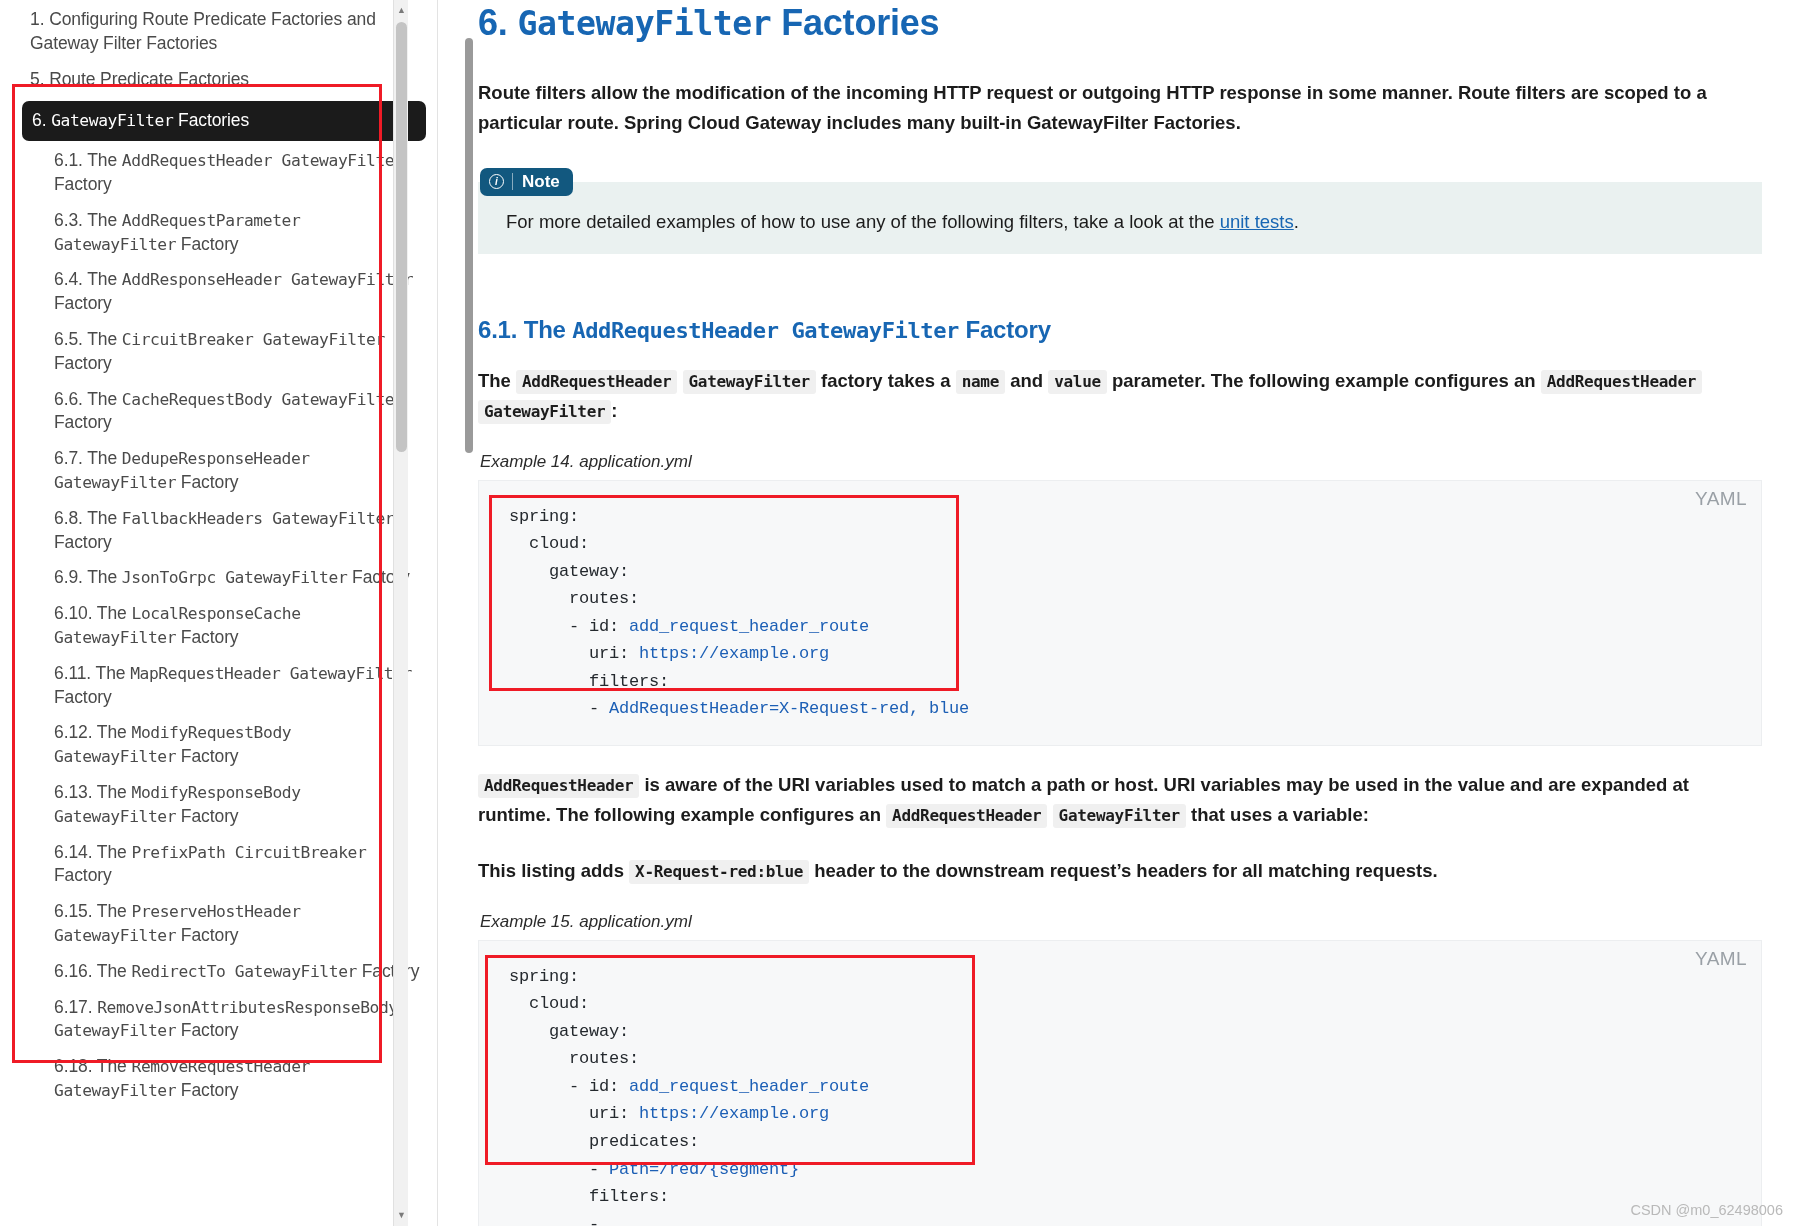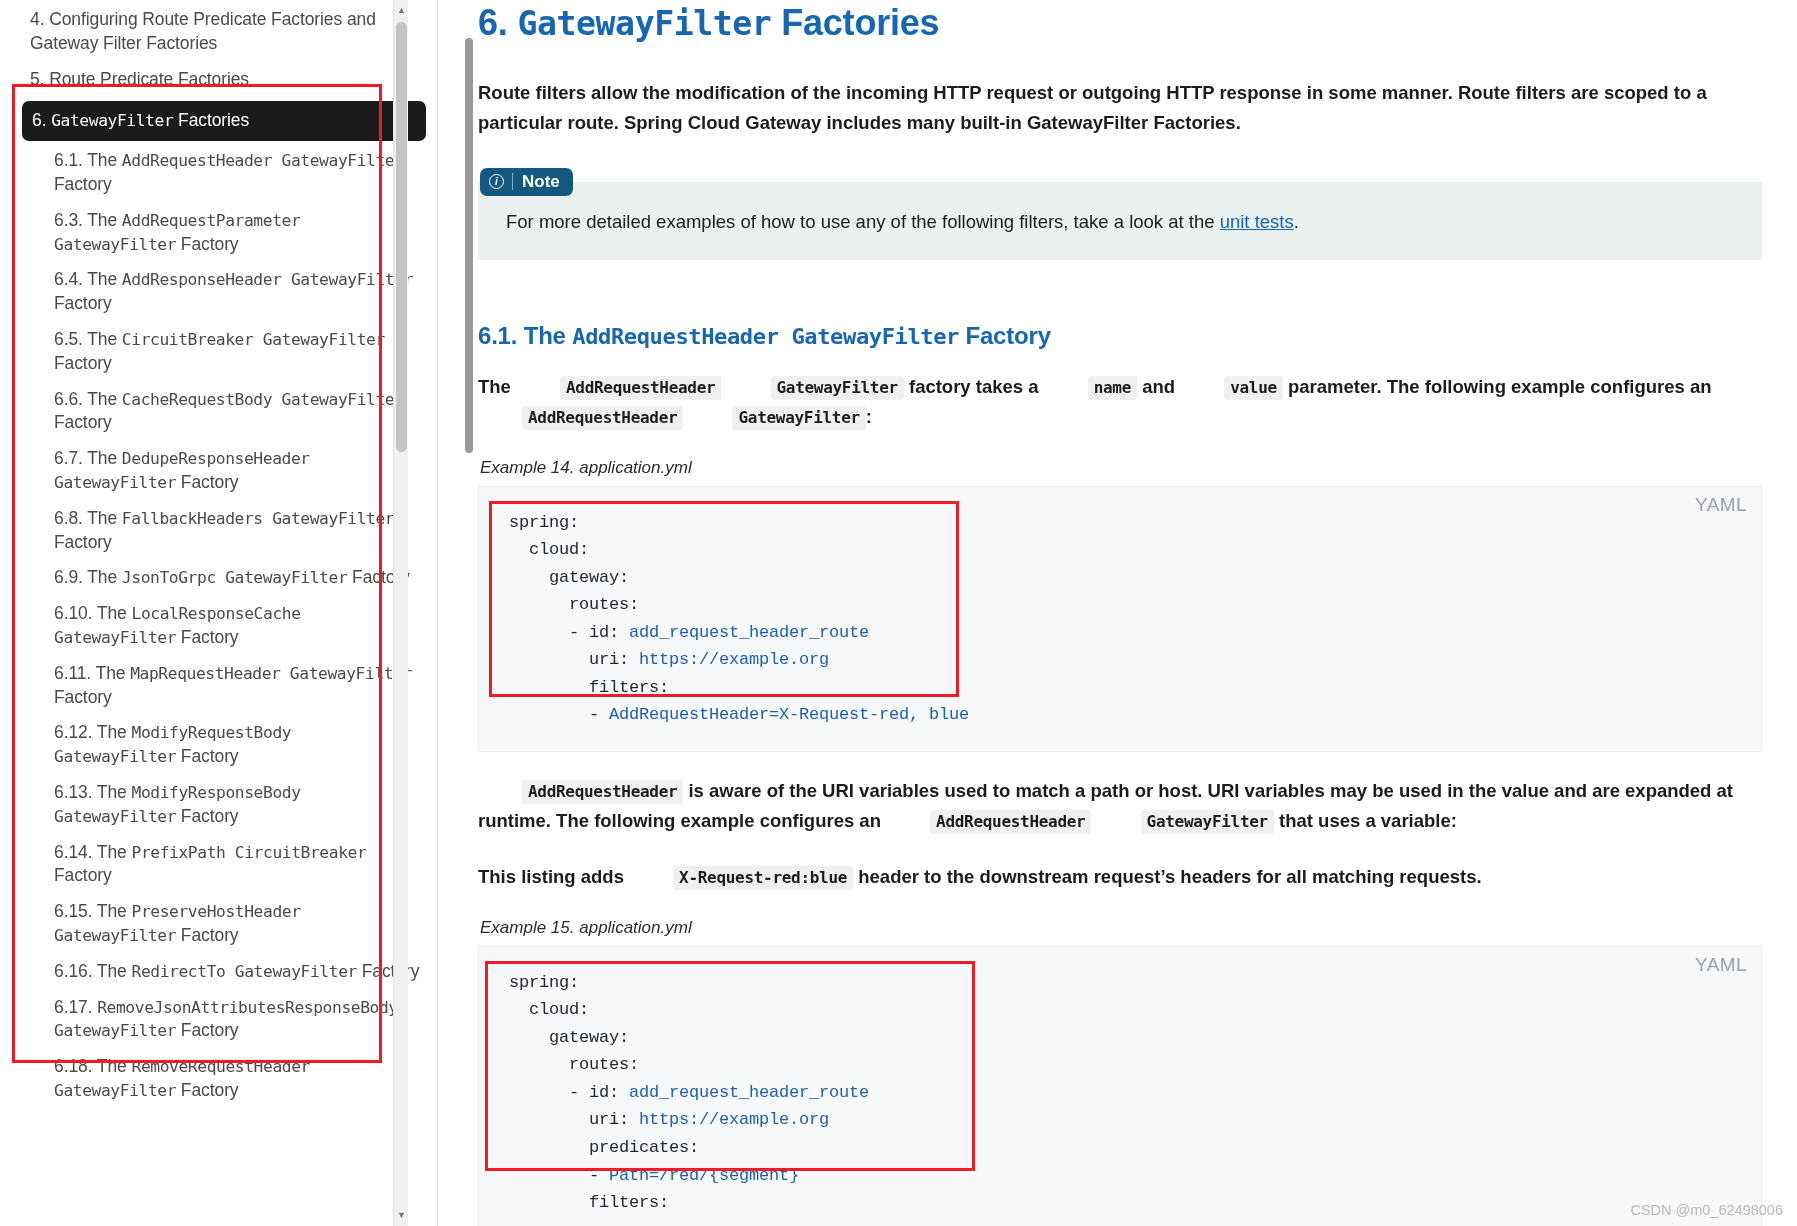--- a/index.html
+++ b/index.html
@@ -138,21 +138,20 @@
   }
   code.chip {
     font-family: "DejaVu Sans Mono", "Liberation Mono", monospace;
     background: #f0f0f0;
     color: #1c1c1c;
     font-size: 16px;
     padding: 2px 6px 3px 6px;
     border-radius: 3px;
     letter-spacing: -0.3px;
     white-space: nowrap;
-    margin-left: 44px;
   }
   a.link { color: #1766b3; text-decoration: underline; }
 
   
   .note-block { margin: 30px 0 0 0; position: relative; }
   .note-badge {
     display: inline-flex; align-items: center;
     background: #12587f;
     color: #ffffff;
     border-radius: 7px;
@@ -171,21 +170,21 @@
     font-size: 10px; font-weight: bold; font-style: italic;
     margin-right: 8px; line-height: 1;
   }
   .note-badge .sep {
     width: 1px; height: 17px; background: rgba(255,255,255,.5);
     margin: 0 9px 0 0;
   }
   .note-body {
     background: #eaf1f0;
     margin-top: -14px;
-    padding: 26px 22px 24px 28px;
+    padding: 26px 22px 18px 28px;
     font-size: 18.5px;
     color: #1c1c1c;
     line-height: 1.5;
   }
 
   
   .example-title {
     font-style: italic;
     font-size: 17px;
     color: #2b2b2b;
@@ -232,21 +231,21 @@
     z-index: 20;
   }
 </style>
 </head>
 <body>
 
 <div class="page">
 
   <nav class="sidebar">
     <div class="toc-scroll" id="toc-list">
-        <div class="toc-entry lvl1"><span>4. Configuring Route Predicate Factories and Gateway Filter Factories</span></div>
+        <div class="toc-entry lvl1"><span>1. Configuring Route Predicate Factories and Gateway Filter Factories</span></div>
         <div class="toc-entry lvl1"><span>5. Route Predicate Factories</span></div>
         <div class="toc-entry lvl1 current"><span>6. </span><code class="mono">GatewayFilter</code><span> Factories</span></div>
         <div class="toc-entry lvl2"><span>6.1. The </span><code class="mono">AddRequestHeader GatewayFilter</code><span> Factory</span></div>
         <div class="toc-entry lvl2"><span>6.3. The </span><code class="mono">AddRequestParameter GatewayFilter</code><span> Factory</span></div>
         <div class="toc-entry lvl2"><span>6.4. The </span><code class="mono">AddResponseHeader GatewayFilter</code><span> Factory</span></div>
         <div class="toc-entry lvl2"><span>6.5. The </span><code class="mono">CircuitBreaker GatewayFilter</code><span> Factory</span></div>
         <div class="toc-entry lvl2"><span>6.6. The </span><code class="mono">CacheRequestBody GatewayFilter</code><span> Factory</span></div>
         <div class="toc-entry lvl2"><span>6.7. The </span><code class="mono">DedupeResponseHeader GatewayFilter</code><span> Factory</span></div>
         <div class="toc-entry lvl2"><span>6.8. The </span><code class="mono">FallbackHeaders GatewayFilter</code><span> Factory</span></div>
         <div class="toc-entry lvl2"><span>6.9. The </span><code class="mono">JsonToGrpc GatewayFilter</code><span> Factory</span></div>

